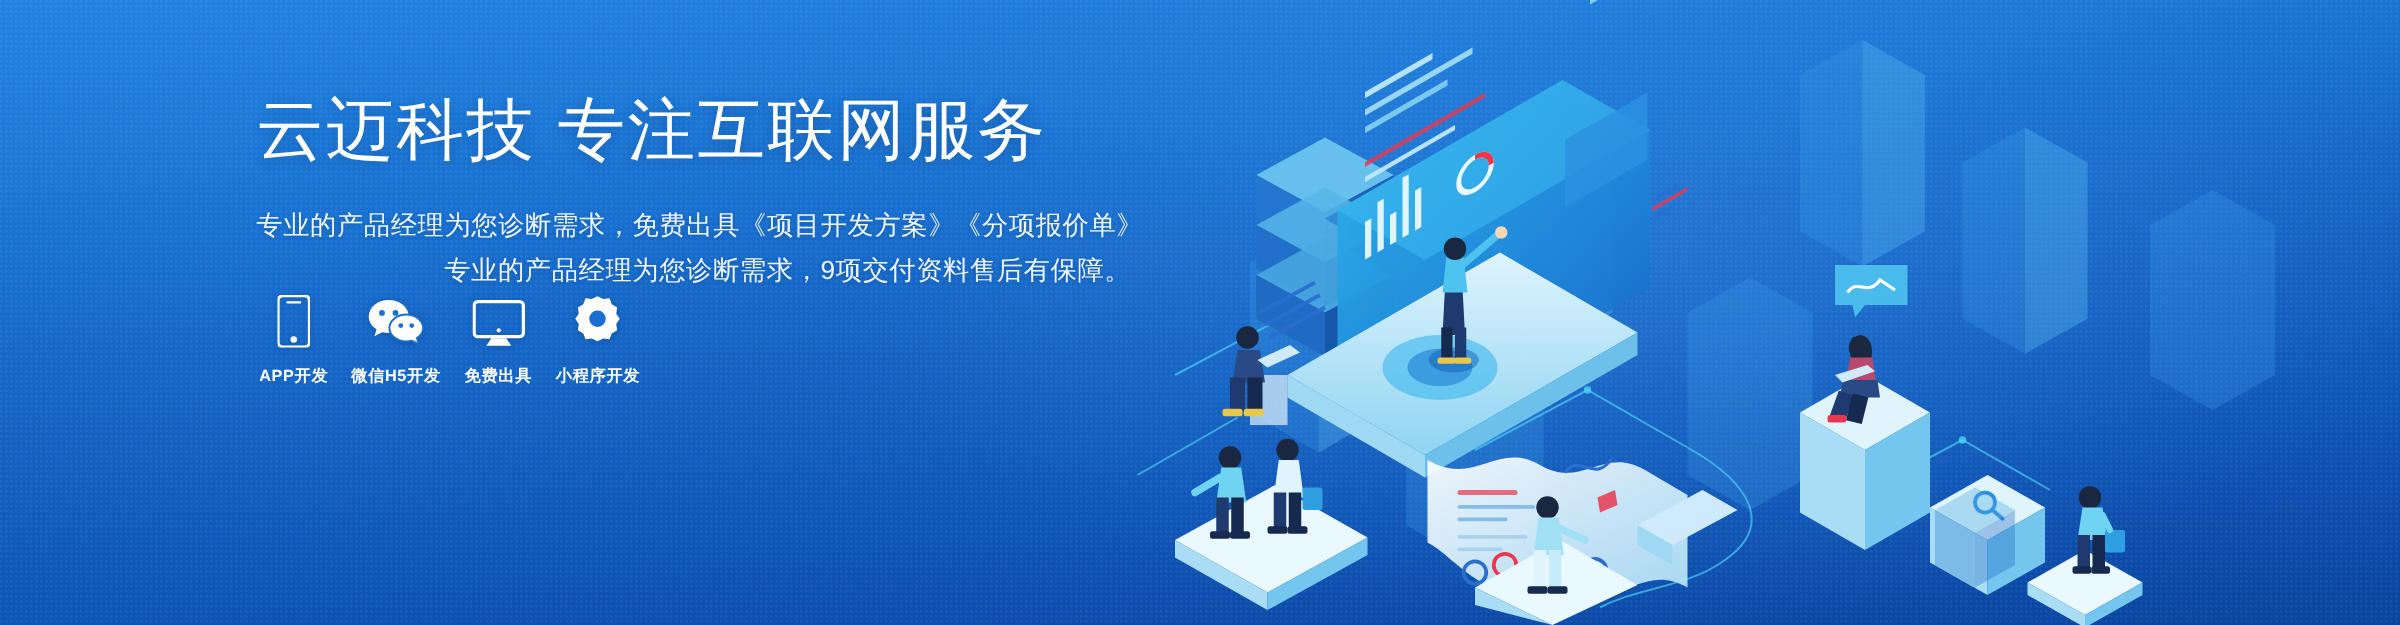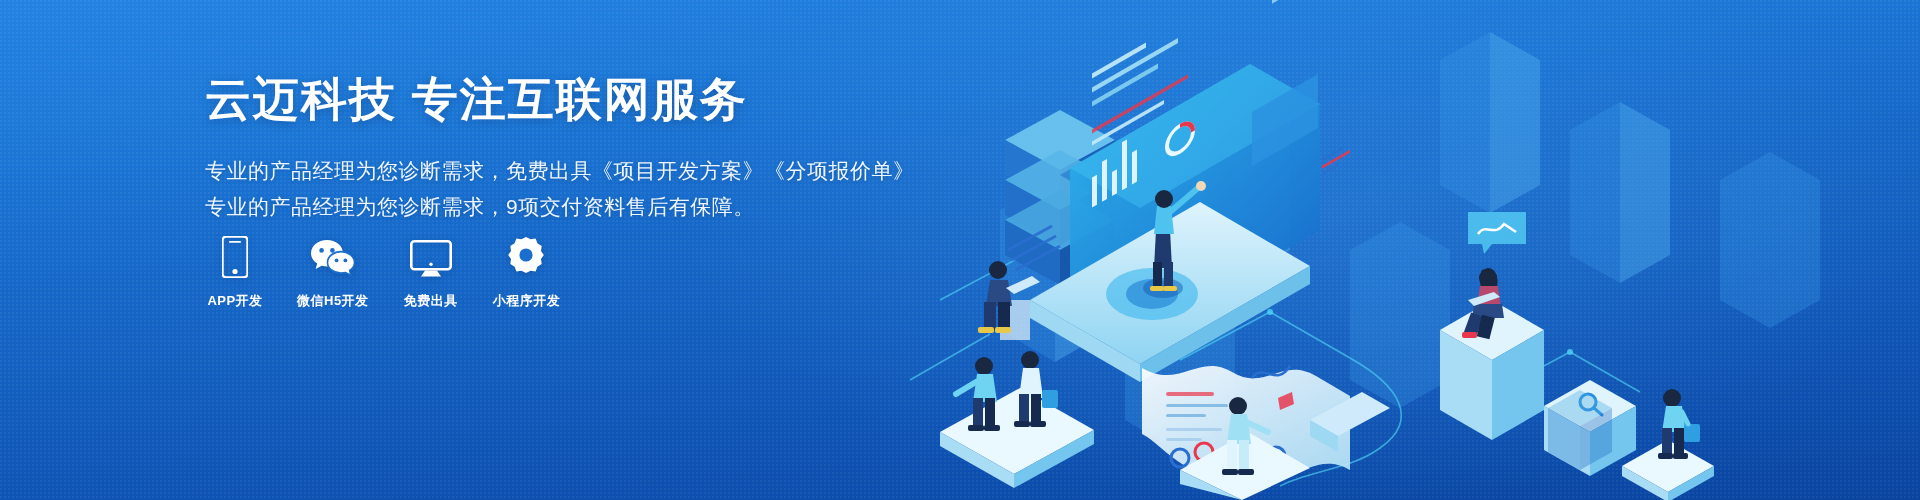--- a/index.html
+++ b/index.html
@@ -26,42 +26,43 @@
     position:absolute; inset:0;
     background:radial-gradient(ellipse 900px 420px at 68% 42%, rgba(90,180,255,0.20), rgba(90,180,255,0) 70%);
     pointer-events:none;
   }
 
   
   #copy {
     position:absolute; left:205px; top:72px; width:700px; z-index:6;
   }
   #title {
-    font-size:46px;
-    font-weight:bold;
+    font-size:54px;
+    font-weight:normal;
     color:#ffffff;
     letter-spacing:2px;
     line-height:1.2;
     text-shadow:0 2px 10px rgba(0,30,80,0.30);
     white-space:nowrap;
   }
   .sub-line {
     font-size:21px;
     color:#eef6ff;
     line-height:36px;
     letter-spacing:0.5px;
     white-space:nowrap;
     text-shadow:0 1px 4px rgba(0,30,80,0.25);
+    text-align:right;
   }
   #sub-wrap { margin-top:26px; }
 
   
   #services {
     position:absolute; left:205px; top:232px;
-    display:flex; align-items:flex-end; gap:32px; z-index:6;text-align:center;
+    display:flex; align-items:flex-end; gap:16px; z-index:6;text-align:center;
   }
   .svc {
     display:flex; flex-direction:column; align-items:center;
     width:auto; min-width:60px;
   }
   .svc-icon {
     height:46px; display:flex; align-items:flex-end; justify-content:center;
     margin-bottom:14px;
   }
   .svc-icon svg { display:block; filter:drop-shadow(0 1px 3px rgba(0,30,80,0.25)); }

